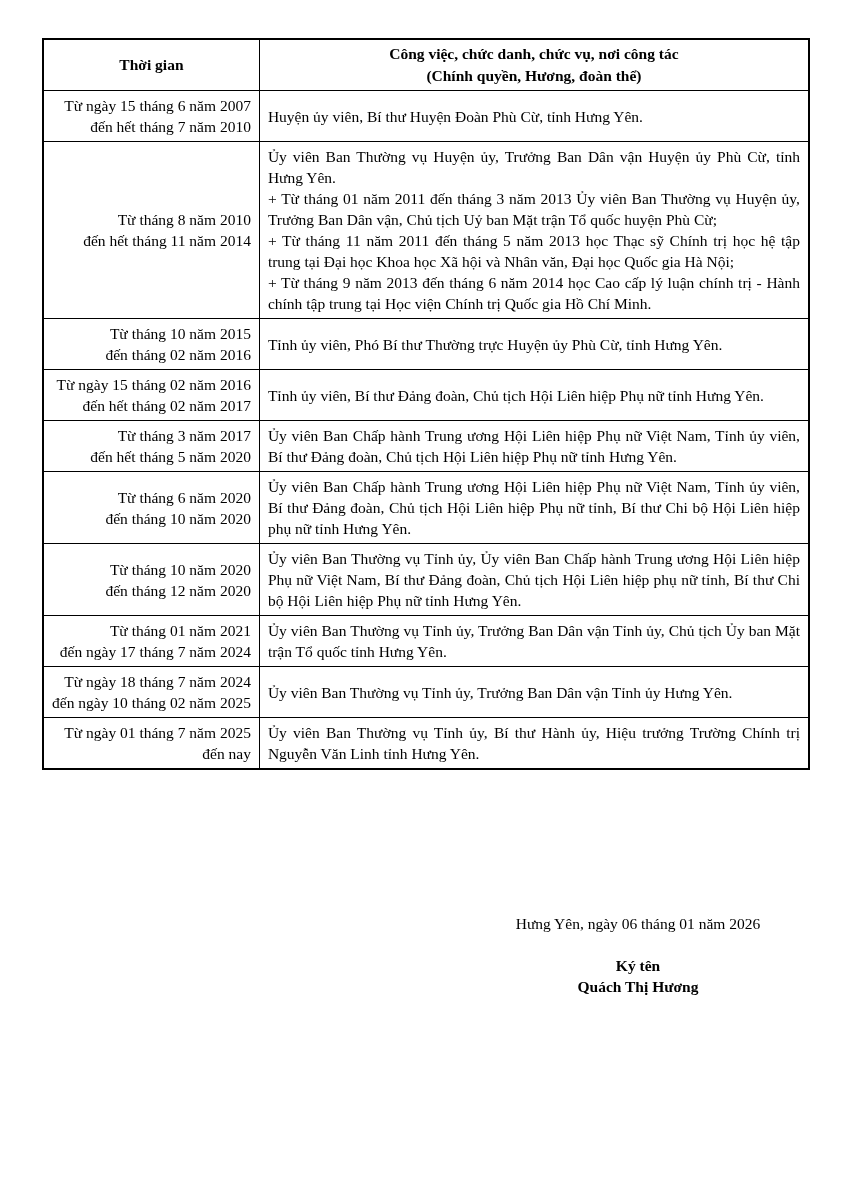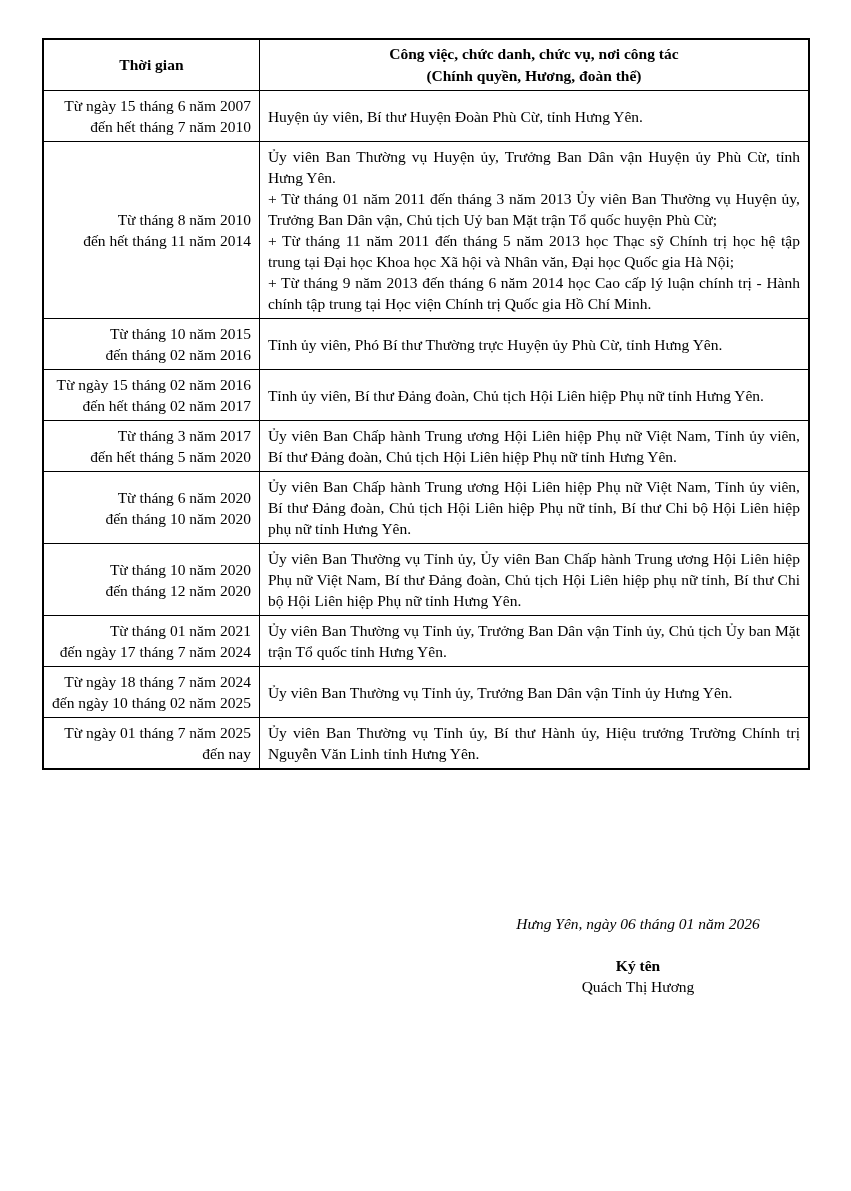--- a/index.html
+++ b/index.html
@@ -43,24 +43,24 @@
 
   tr.r-min td { height: 50px; }
 
   .footer-block {
     position: absolute;
     left: 438px; top: 913px;
     width: 400px;
     text-align: center;
     line-height: 21.5px;
   }
-  .footer-block .place-date { font-style: italic; }
+  .footer-block .place-date { }
   .footer-block .sign-label { font-weight: bold; margin-top: 20px; }
   .footer-block .signed-note { font-style: italic; }
-  .footer-block .signer-name { font-weight: normal; }
+  .footer-block .signer-name { font-weight: bold; }
 </style>
 </head>
 <body>
 
 <div class="page">
 
   <table class="history">
     <colgroup>
         <col class="c-time">
         <col class="c-work">

